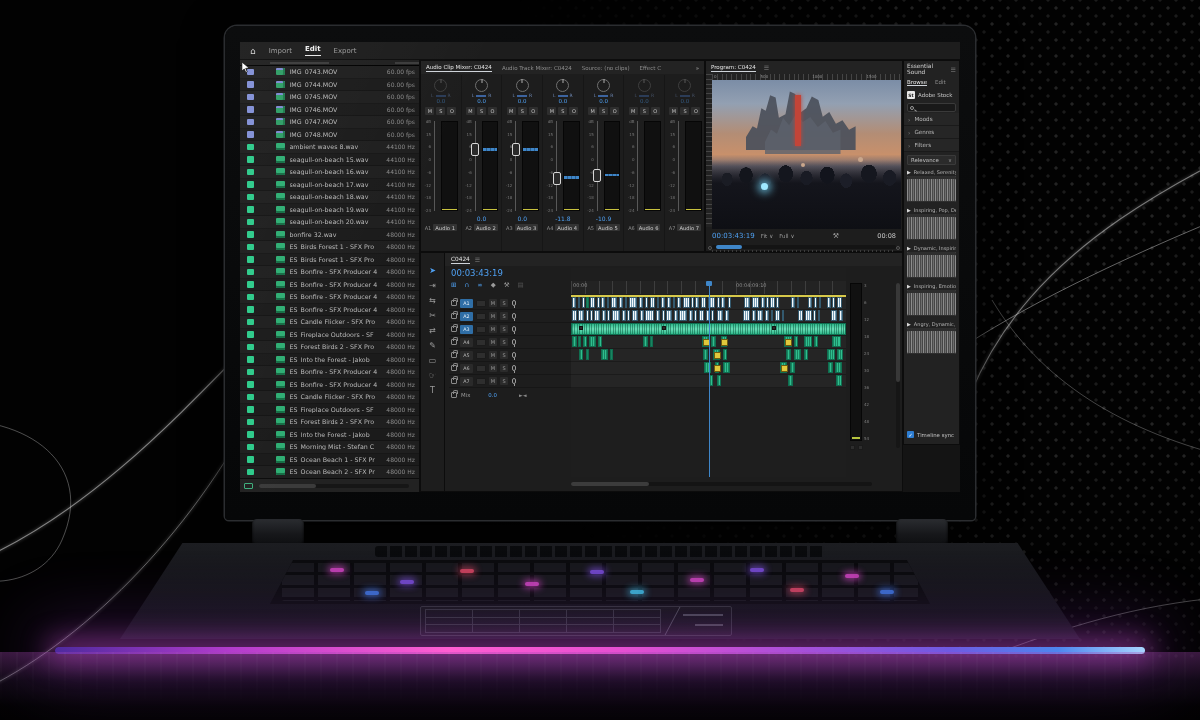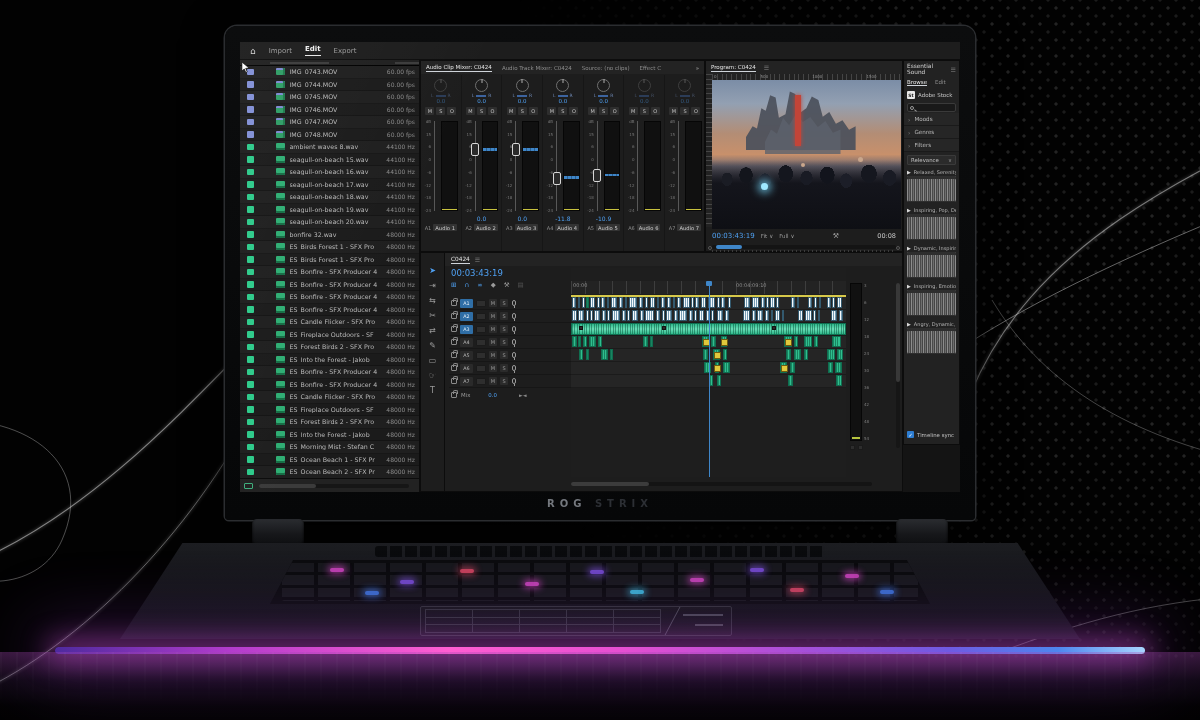--- a/index.html
+++ b/index.html
@@ -1198,24 +1198,20 @@
             <i></i>
           </div>
       </div>
 
       <svg class="cursor" style="left:1px;top:19px;" width="9" height="13" viewBox="0 0 10 14">
         <path d="M1 1 L1 11 L3.6 8.6 L5.4 12.6 L7 11.9 L5.2 8 L9 7.6 Z" fill="#fff" stroke="#000" stroke-width="0.7"></path>
       </svg>
       <div class="screen-sheen"></div>
     </div>
 
-    <div class="brand-row">
-      <span class="brand-rog">ROG</span>
-      <span class="brand-strix">STRIX</span>
-    </div>
   </div>
 
   <div class="hinge" style="left:252px;"></div>
   <div class="hinge" style="left:896px;"></div>
 
   <div id="deck">
     <div class="vents"></div>
     <div class="kb-plate">
       <div class="keys"></div>
       <span class="kglow m" style="left:60px;top:8px;"></span>

